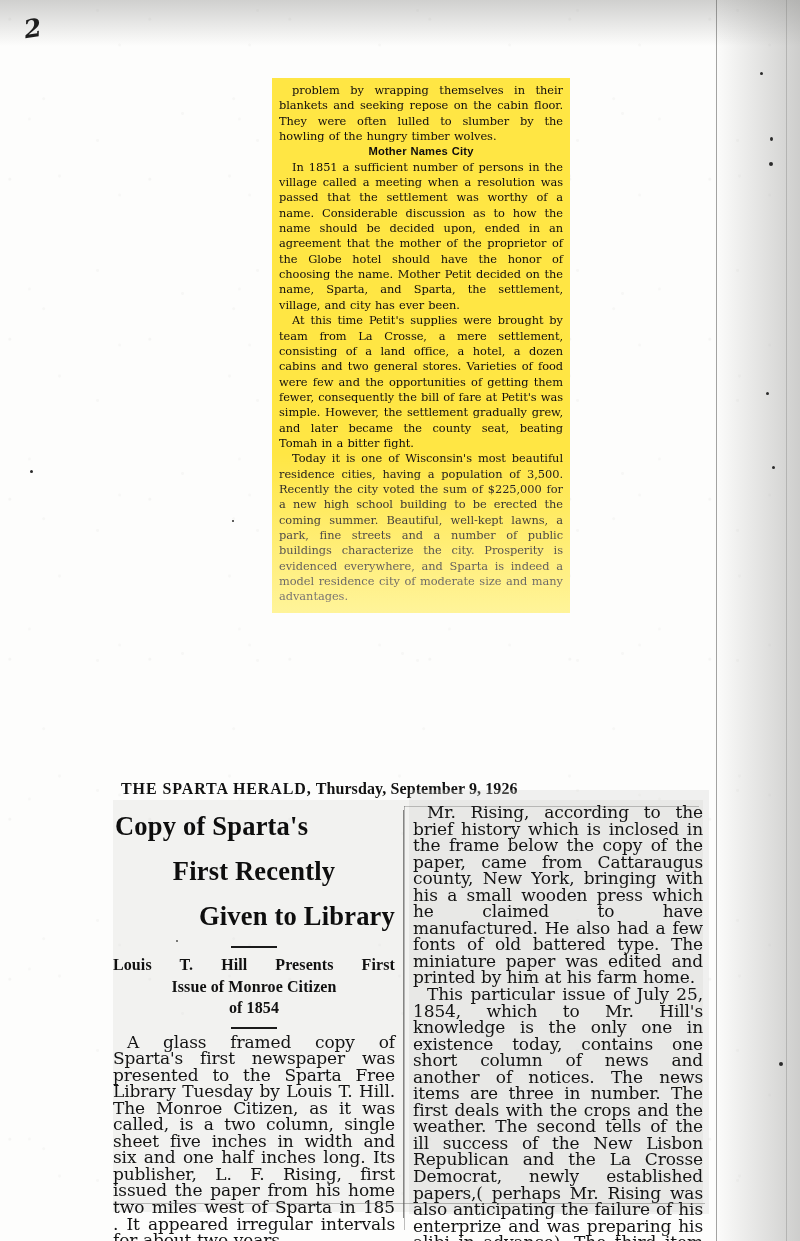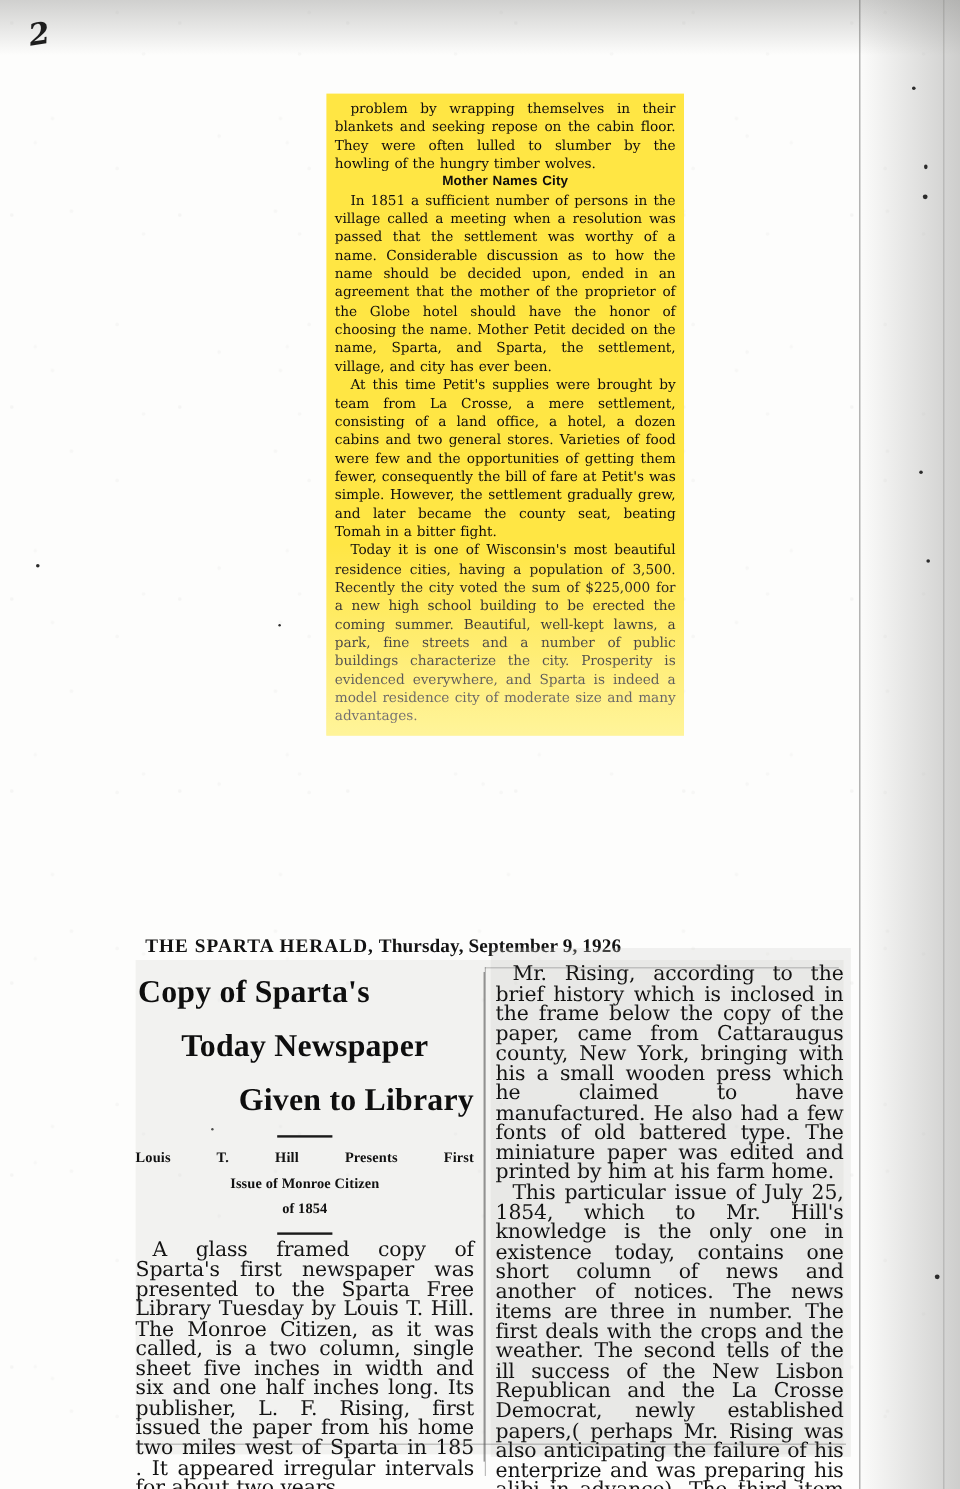--- a/index.html
+++ b/index.html
@@ -165,21 +165,21 @@
   #headline .hl-3 { text-align: right; }
 
   #headline-rule {
     width: 46px; height: 2px; background: #1a1a1a;
     margin: 7px auto 6px auto;
   }
 
   #subhead {
     font-family: "Liberation Serif", serif;
     font-weight: 700;
-    font-size: 12px;
+    font-size: 16px;
     line-height: 21.5px;
     color: #111111;
     text-align: center;
     letter-spacing: .1px;
   }
   #subhead .sh-line { display: block; white-space: nowrap; }
   #subhead .sh-1 { text-align: justify; text-align-last: justify; }
 
   #subhead-rule {
     width: 46px; height: 2px; background: #1a1a1a;
@@ -269,21 +269,21 @@
       <span class="paper-name">THE SPARTA HERALD,</span>
       <span class="issue-date">Thursday, September 9, 1926</span>
     </div>
 
     <div id="clip2-body">
 
       <div id="col-left">
 
         <div id="headline">
           <span class="hl-line hl-1">Copy of Sparta's</span>
-          <span class="hl-line hl-2">Today Newspaper</span>
+          <span class="hl-line hl-2">First Recently</span>
           <span class="hl-line hl-3">Given to Library</span>
         </div>
 
         <div id="headline-rule"></div>
 
         <div id="subhead">
           <span class="sh-line sh-1">Louis T. Hill Presents First</span>
           <span class="sh-line">Issue of Monroe Citizen</span>
           <span class="sh-line">of 1854</span>
         </div>

